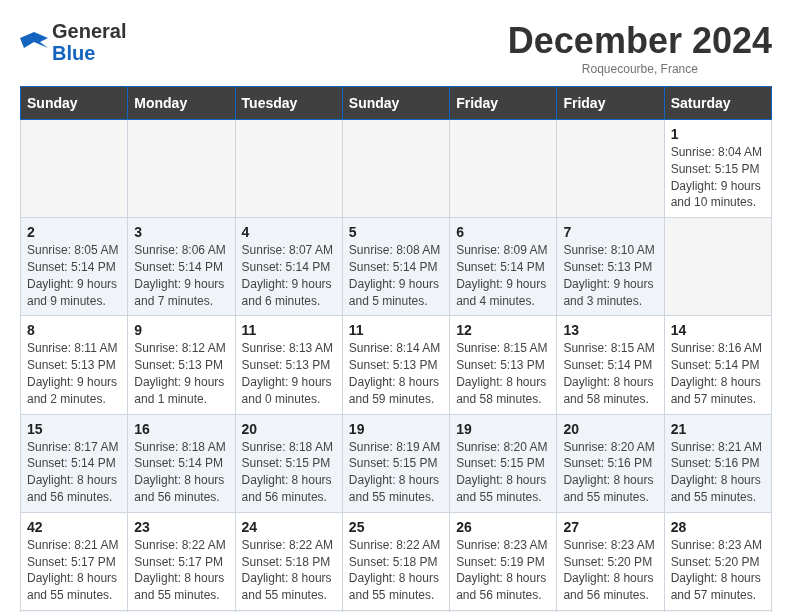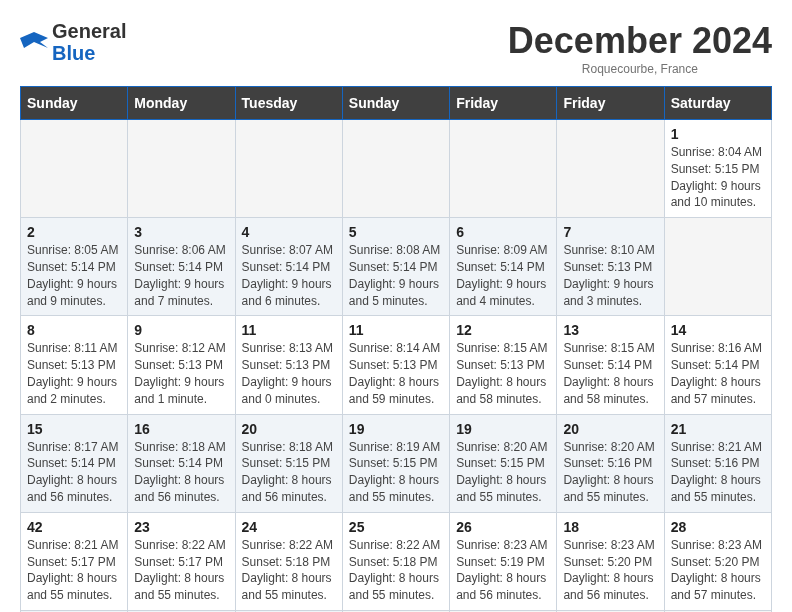--- a/index.html
+++ b/index.html
@@ -332,21 +332,21 @@
       </td>
         <td>
         <span class="day-number">26</span>
         <div class="day-info">
           Sunrise: 8:23 AM<br>
           Sunset: 5:19 PM<br>
           Daylight: 8 hours and 56 minutes.
         </div>
       </td>
         <td>
-        <span class="day-number">18</span>
+        <span class="day-number">27</span>
         <div class="day-info">
           Sunrise: 8:23 AM<br>
           Sunset: 5:20 PM<br>
           Daylight: 8 hours and 56 minutes.
         </div>
       </td>
         <td>
         <span class="day-number">28</span>
         <div class="day-info">
           Sunrise: 8:23 AM<br>

